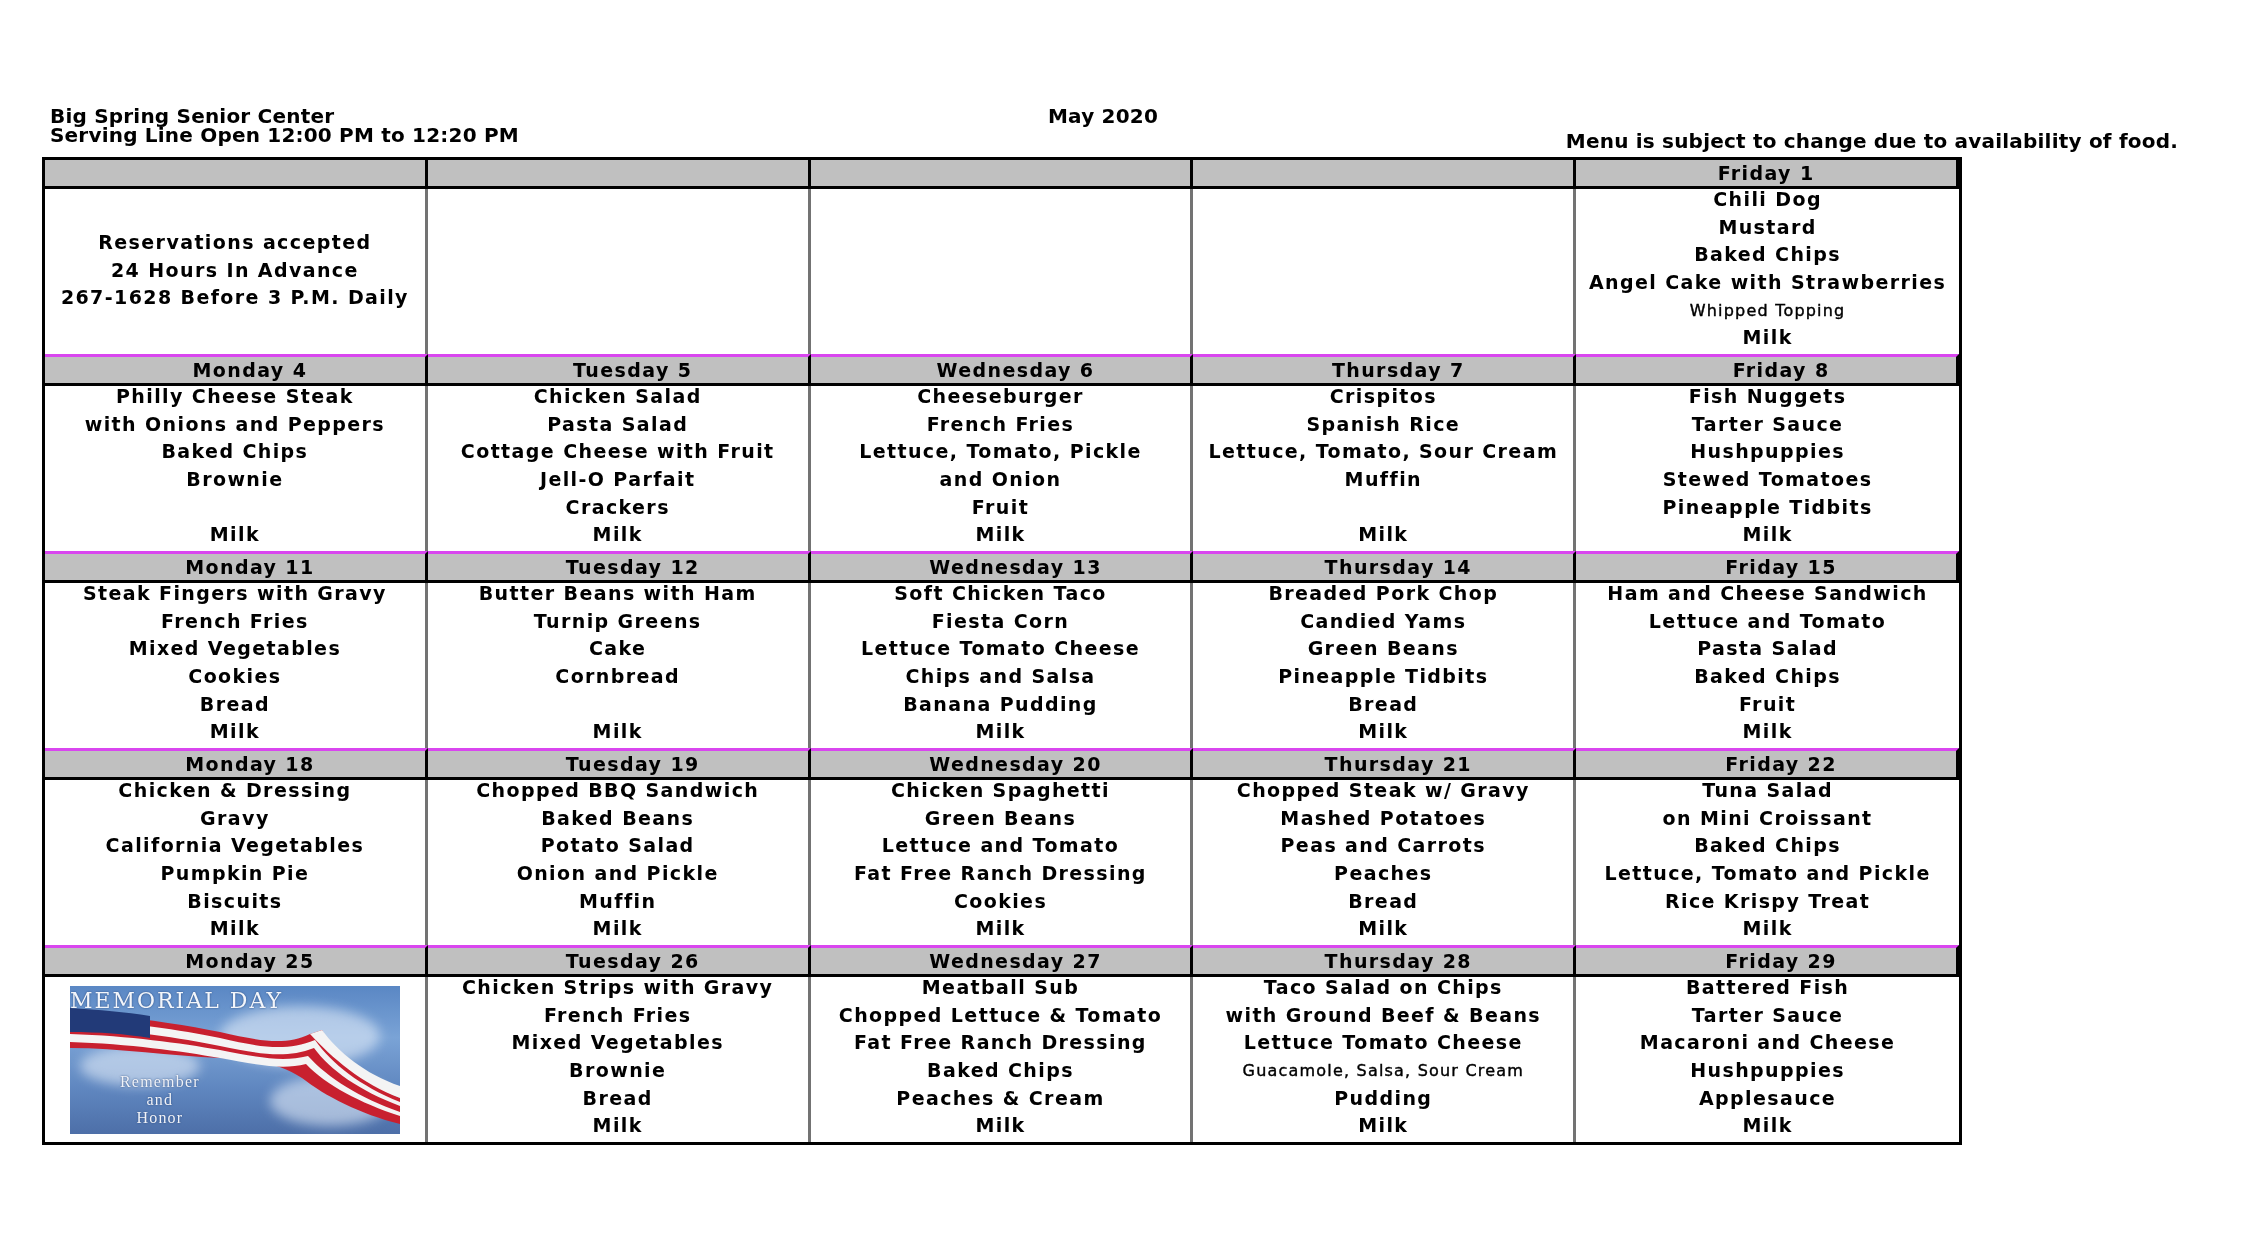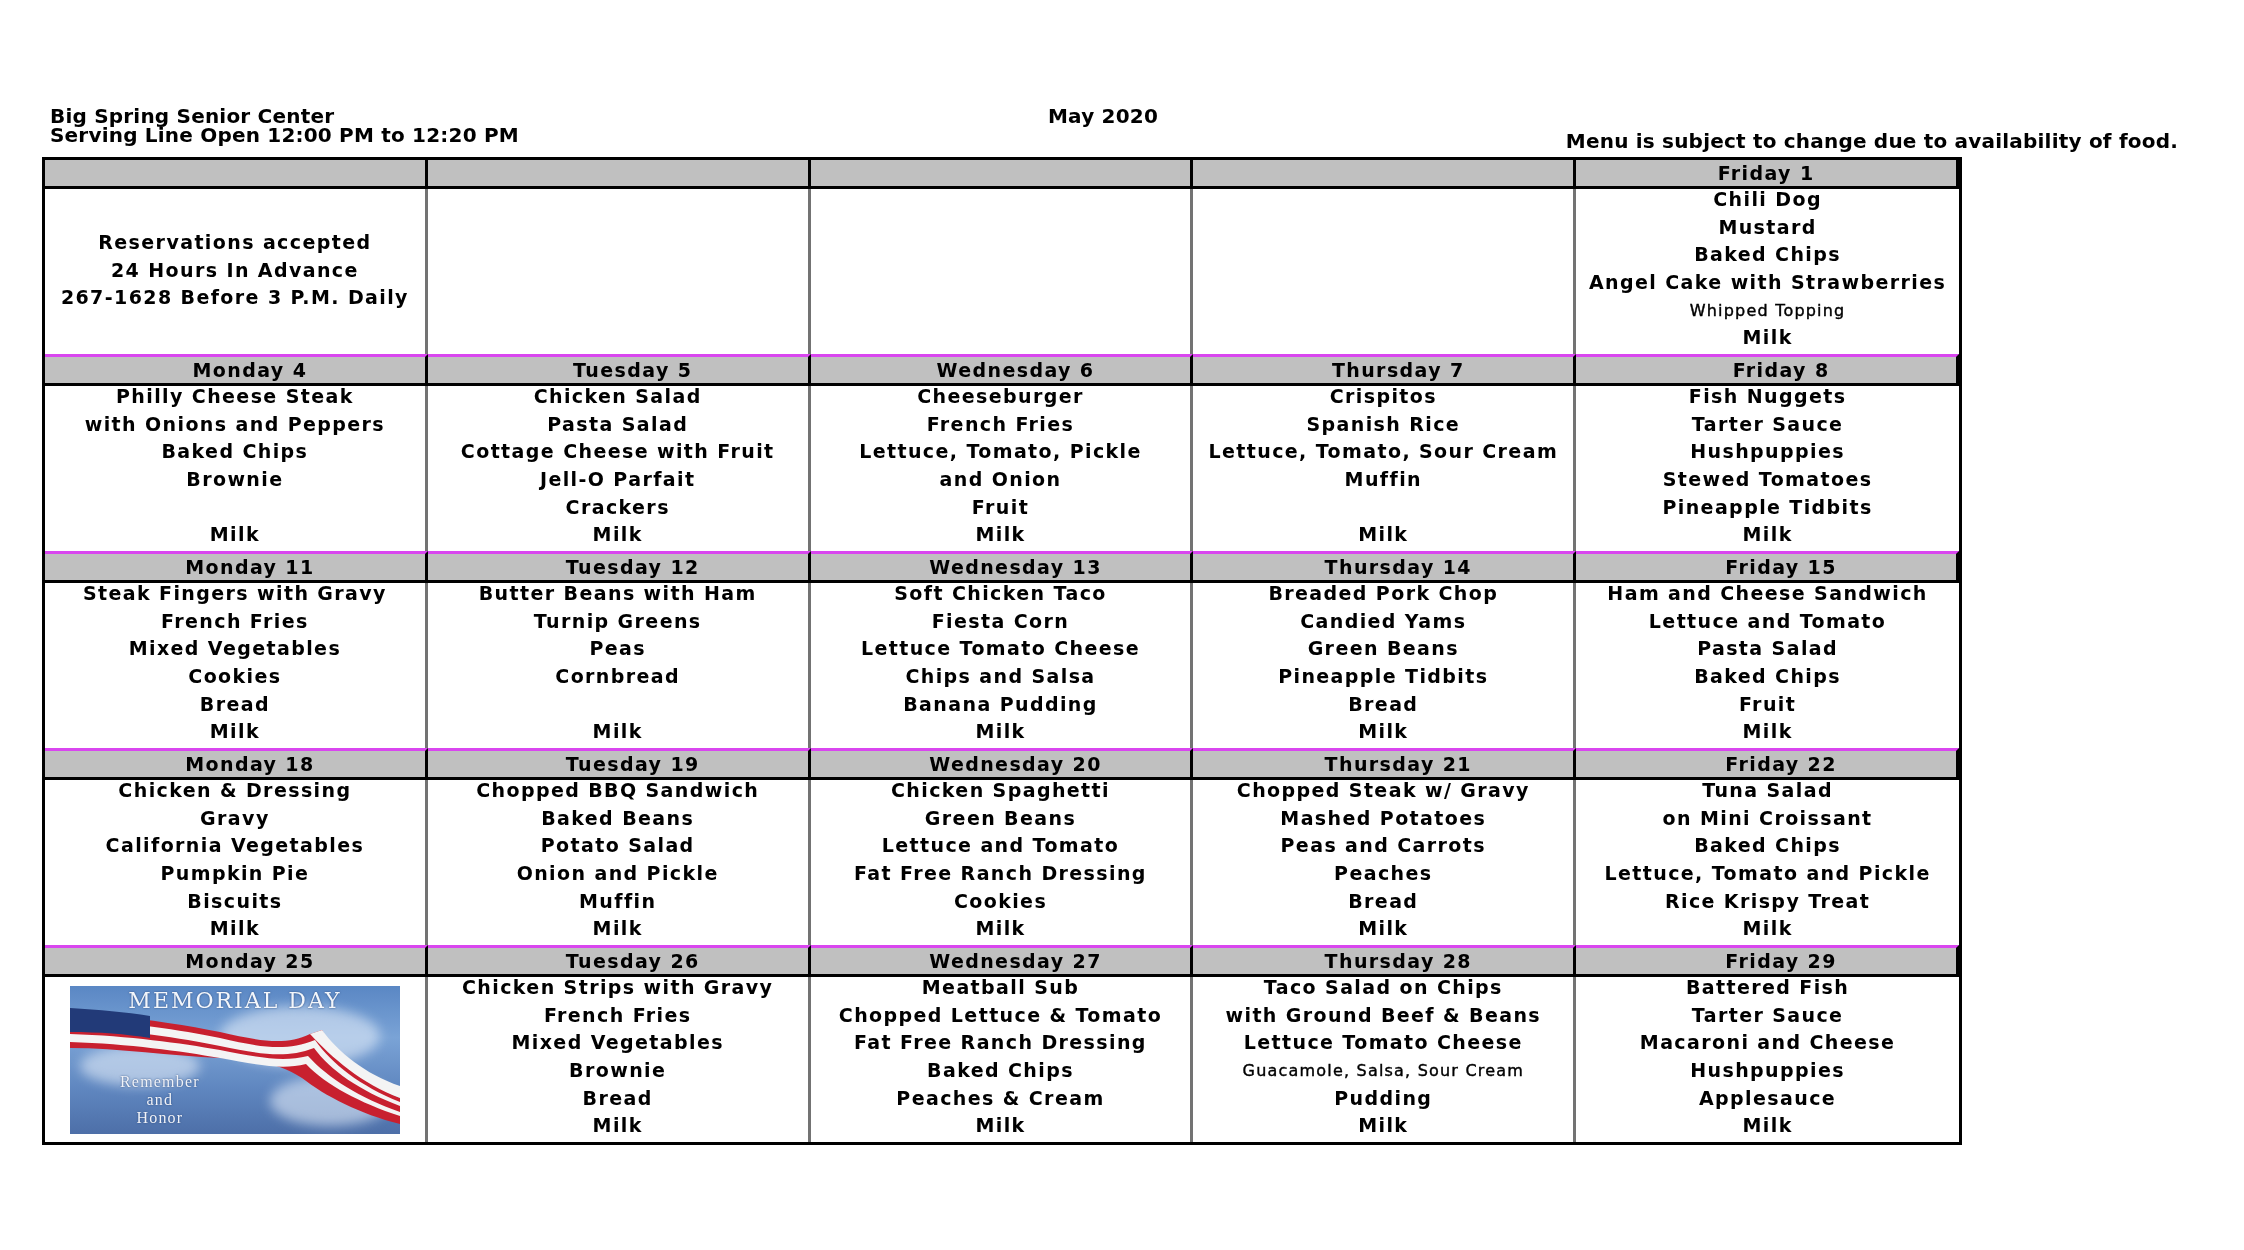--- a/index.html
+++ b/index.html
@@ -37,21 +37,21 @@
   .day-body.center { justify-content: center; }
   .day-body.center .item { font-size: 19px; }
 
   .memorial {
     width: 330px; height: 148px; position: relative; overflow: hidden; margin-bottom: 6px;
     background: linear-gradient(180deg, #5a87c4 0%, #7aa3d6 35%, #5f86bf 70%, #4d6fa8 100%);
   }
   .memorial .cloud { position: absolute; border-radius: 50%; background: rgba(235,242,252,0.55); filter: blur(6px); }
   .memorial .flag { position: absolute; left: 0; top: 0; width: 330px; height: 148px; }
   .memorial .title {
-    position: absolute; left: 0; right: 0; top: 2px; text-align: center;
+    position: absolute; left: 0; right: 0; top: 2px; 
     font-family: "DejaVu Serif", serif; font-size: 22px; letter-spacing: 2px; color: #f3f6fb;
     text-shadow: 0 0 2px #2b4a7d;
   }
   .memorial .sub {
     position: absolute; left: 30px; width: 120px; text-align: center;
     font-family: Liberation Serif, serif; font-size: 16px; letter-spacing: 1.2px; color: #f1f3f8;
     text-shadow: 0 0 2px #2b4a7d; line-height: 16px;
   }
 </style>
 </head>
@@ -143,21 +143,21 @@
         <div class="item">Steak Fingers with Gravy</div>
         <div class="item">French Fries</div>
         <div class="item">Mixed Vegetables</div>
         <div class="item">Cookies</div>
         <div class="item">Bread</div>
         <div class="item">Milk</div>
       </div>
       <div class="day-body">
         <div class="item">Butter Beans with Ham</div>
         <div class="item">Turnip Greens</div>
-        <div class="item">Peas</div>
+        <div class="item">Cake</div>
         <div class="item">Cornbread</div>
         <div class="item blank">&nbsp;</div>
         <div class="item">Milk</div>
       </div>
       <div class="day-body">
         <div class="item">Soft Chicken Taco</div>
         <div class="item">Fiesta Corn</div>
         <div class="item">Lettuce Tomato Cheese</div>
         <div class="item">Chips and Salsa</div>
         <div class="item">Banana Pudding</div>

